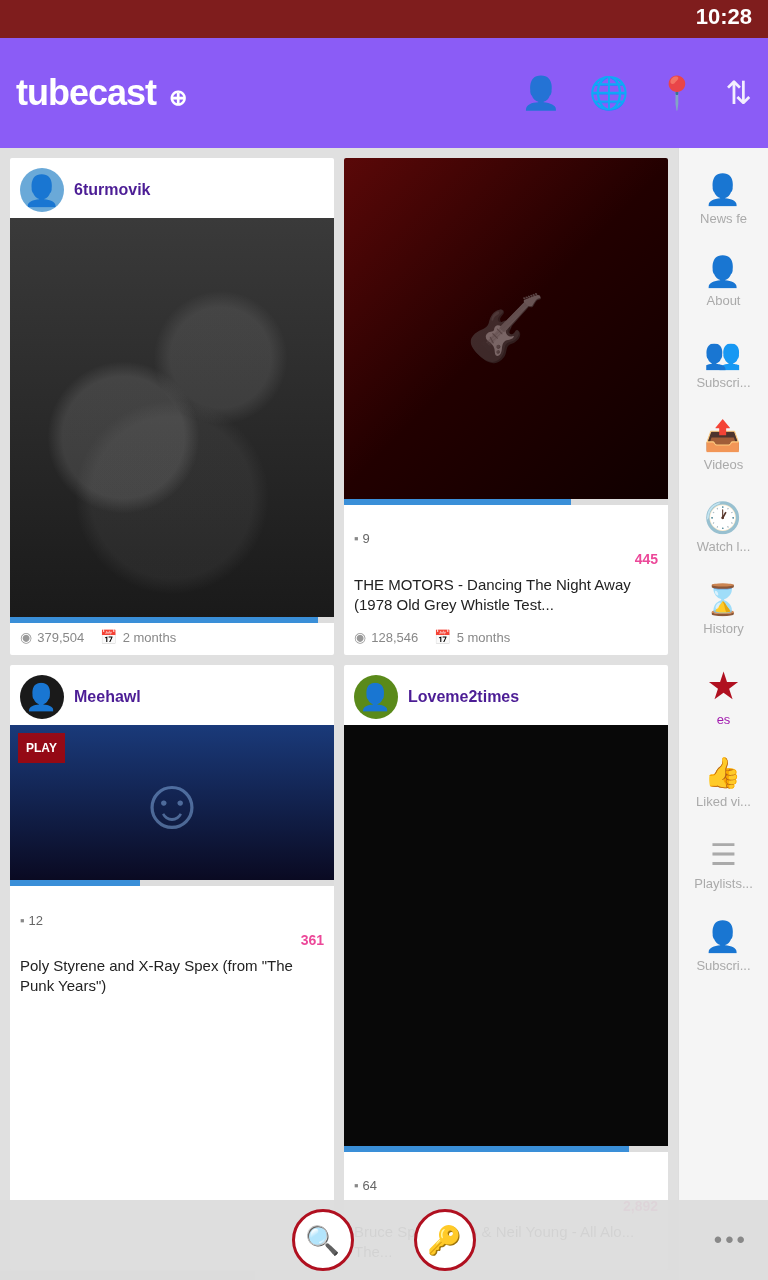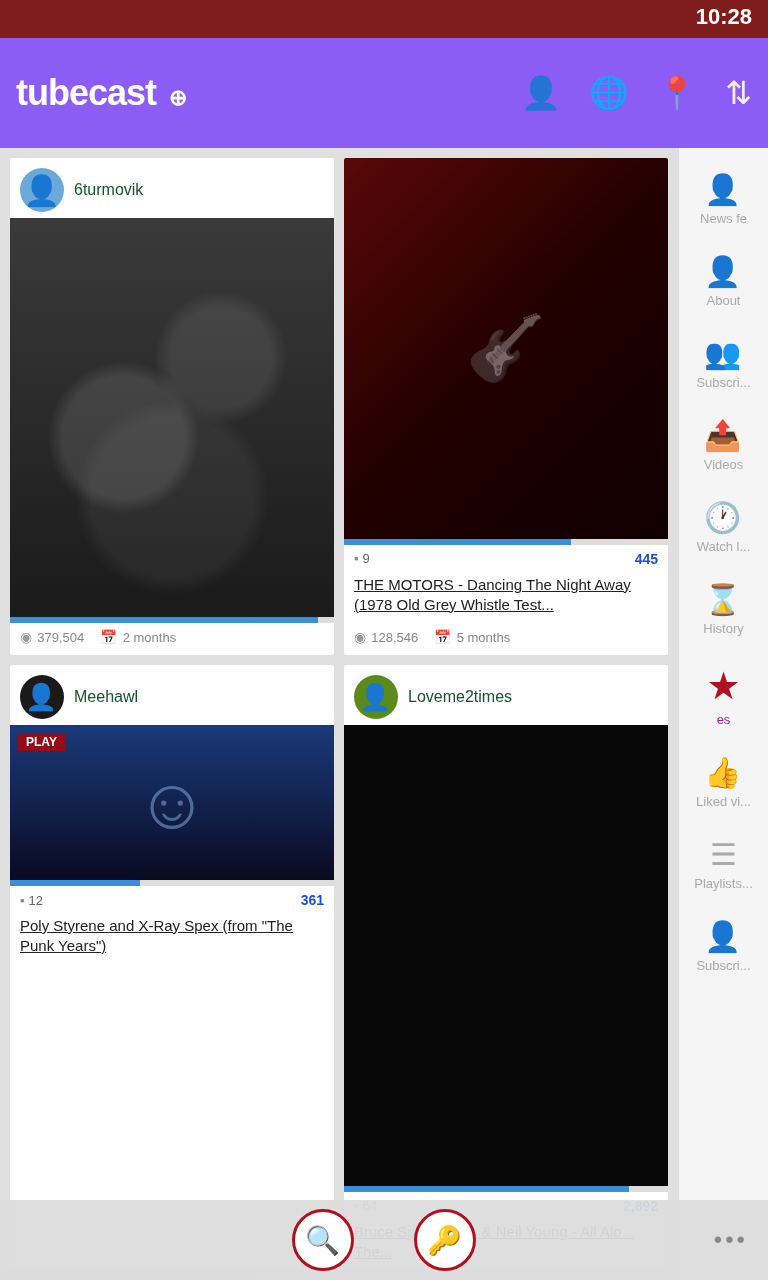--- a/index.html
+++ b/index.html
@@ -91,23 +91,23 @@
       overflow: hidden;
       flex-shrink: 0;
       display: flex;
       align-items: center;
       justify-content: center;
     }
     .avatar-blue {
       background: #6aa9d8;
     }
     .channel-name {
-      color: #14532d;
+      color: #4c1d95;
       font-size: 16px;
-      font-weight: 400;
+      font-weight: 700;
     }
 
     .video-thumbnail {
       width: 100%;
       height: 155px;
       background: #333;
       position: relative;
       overflow: hidden;
     }
 
@@ -120,43 +120,43 @@
       background: #3a8fd8;
     }
 
     .video-meta {
       padding: 6px 10px 4px;
       display: flex;
       justify-content: space-between;
       align-items: center;
     }
     .video-count {
-      color: #1d4ed8;
+      color: #ec4899;
       font-size: 14px;
       font-weight: 600;
+      margin-top: 40px;
     }
     .video-num {
       color: #666;
       font-size: 13px;
       display: flex;
       align-items: center;
       gap: 4px;
     }
     .video-num::before {
       content: '▪';
       color: #888;
     }
 
     .video-title {
       padding: 4px 10px 8px;
       font-size: 15px;
       color: #222;
       line-height: 1.35;
       flex: 1;
-      text-decoration: underline;
     }
 
     .video-footer {
       padding: 6px 10px 10px;
       display: flex;
       gap: 16px;
       align-items: center;
     }
     .video-stat {
       color: #888;
@@ -303,21 +303,21 @@
       background: #080808;
     }
 
     
     .play-overlay {
       position: absolute;
       top: 8px;
       left: 8px;
       background: rgba(180,0,0,0.8);
       color: white;
-      padding: 2px 8px;
+      padding: 8px 8px;
       font-size: 12px;
       font-weight: bold;
     }
   </style>
 </head>
 <body>
 
 <div class="status-bar">
   <span>10:28</span>
 </div>

